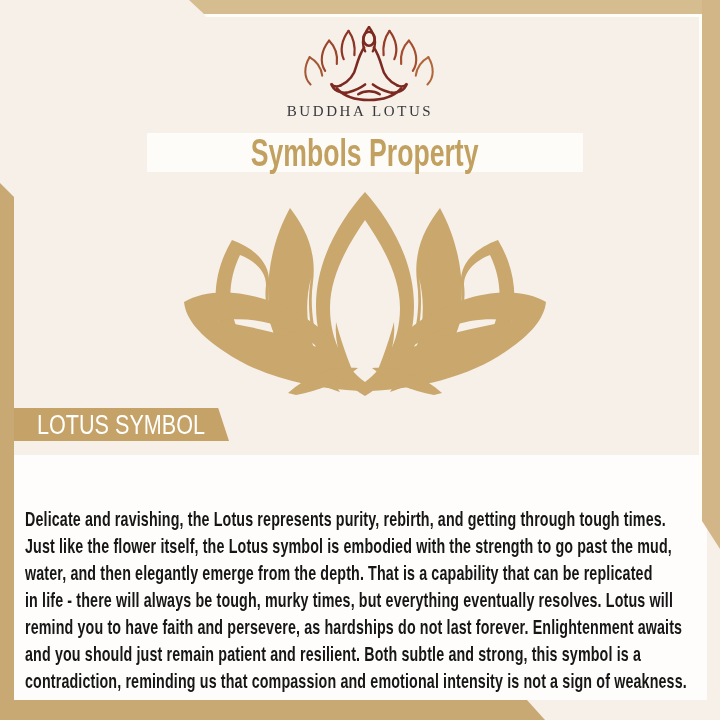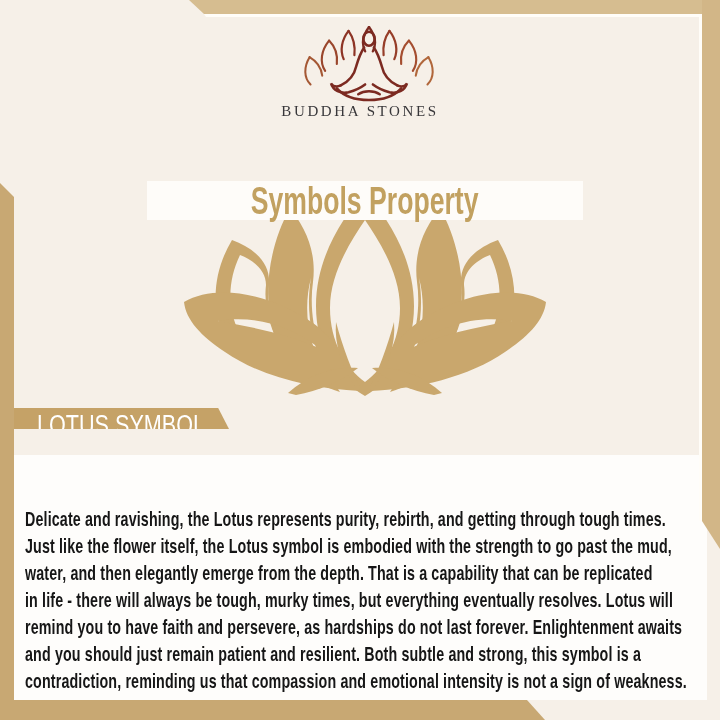--- a/index.html
+++ b/index.html
@@ -8,27 +8,27 @@
   .abs{position:absolute;}
   
   #frame{left:0;top:0;width:720px;height:720px;pointer-events:none;}
   
   #logo{left:298px;top:26px;width:142px;height:76px;}
   #brand-name{left:0;top:103px;width:720px;text-align:center;
       font-family:"Liberation Serif",serif;font-size:15px;letter-spacing:2.6px;
       color:#38373a;font-weight:500;}
   
   #heading-band{left:147px;top:133px;width:436px;height:39px;background:#fefcf9;
-      text-align:center;line-height:40px;margin-top:48px;}
+      text-align:center;line-height:40px;}
   #heading-band .ttl{display:inline-block;transform:scaleX(.70);transform-origin:center;
       font-size:38px;font-weight:700;color:#c2a160;letter-spacing:0;white-space:nowrap;}
   
   #lotus{left:168px;top:190px;width:394px;height:215px;}
   
-  #section-banner{left:13px;top:408px;width:216px;height:21px;background:#c5a267;
+  #section-banner{left:13px;top:408px;width:216px;height:33px;background:#c5a267;
       clip-path:polygon(0 0,95% 0,100% 100%,0 100%);color:#fff;line-height:34px;}
   #section-banner .lbl{display:inline-block;margin-left:24px;transform:scaleX(.80);
       transform-origin:left center;font-size:27px;font-weight:400;white-space:nowrap;}
   
   #content-panel{left:13px;top:455px;width:694px;height:245px;background:#fefdfb;}
   
   #tagline{left:0;top:467px;width:720px;text-align:center;color:#c2a05f;}
   #tagline .tg{display:inline-block;transform:scaleX(.74);transform-origin:center;
       font-size:31px;font-weight:700;white-space:nowrap;}
   #tagline .star{font-size:27px;position:relative;top:-2px;}
@@ -114,21 +114,21 @@
       <ellipse cx="71" cy="13" rx="5.8" ry="7.2"></ellipse>
       <path d="M66,22 C62,28 60,34 58,41 C56,50 50,57 42,61"></path>
       <path d="M76,22 C80,28 82,34 84,41 C86,50 92,57 100,61"></path>
       <path d="M42,61 C38,63 34,62 32,59 C34,66 42,70 50,68 C57,66 63,63 67,60"></path>
       <path d="M100,61 C104,63 108,62 110,59 C108,66 100,70 92,68 C85,66 79,63 75,60"></path>
       <path d="M38,64 C46,73 58,76 71,76 C84,76 96,73 104,64"></path>
       <path d="M60,70 C66,66 76,66 82,70"></path>
     </g>
   </svg>
 
-  <div id="brand-name" class="abs">BUDDHA STONES</div>
+  <div id="brand-name" class="abs">BUDDHA LOTUS</div>
 
   <div id="heading-band" class="abs">
     <span class="ttl">Symbols Property</span>
   </div>
 
   <div id="section-banner" class="abs">
     <span class="lbl">LOTUS SYMBOL</span>
   </div>
 
   <div id="content-panel" class="abs"></div>

